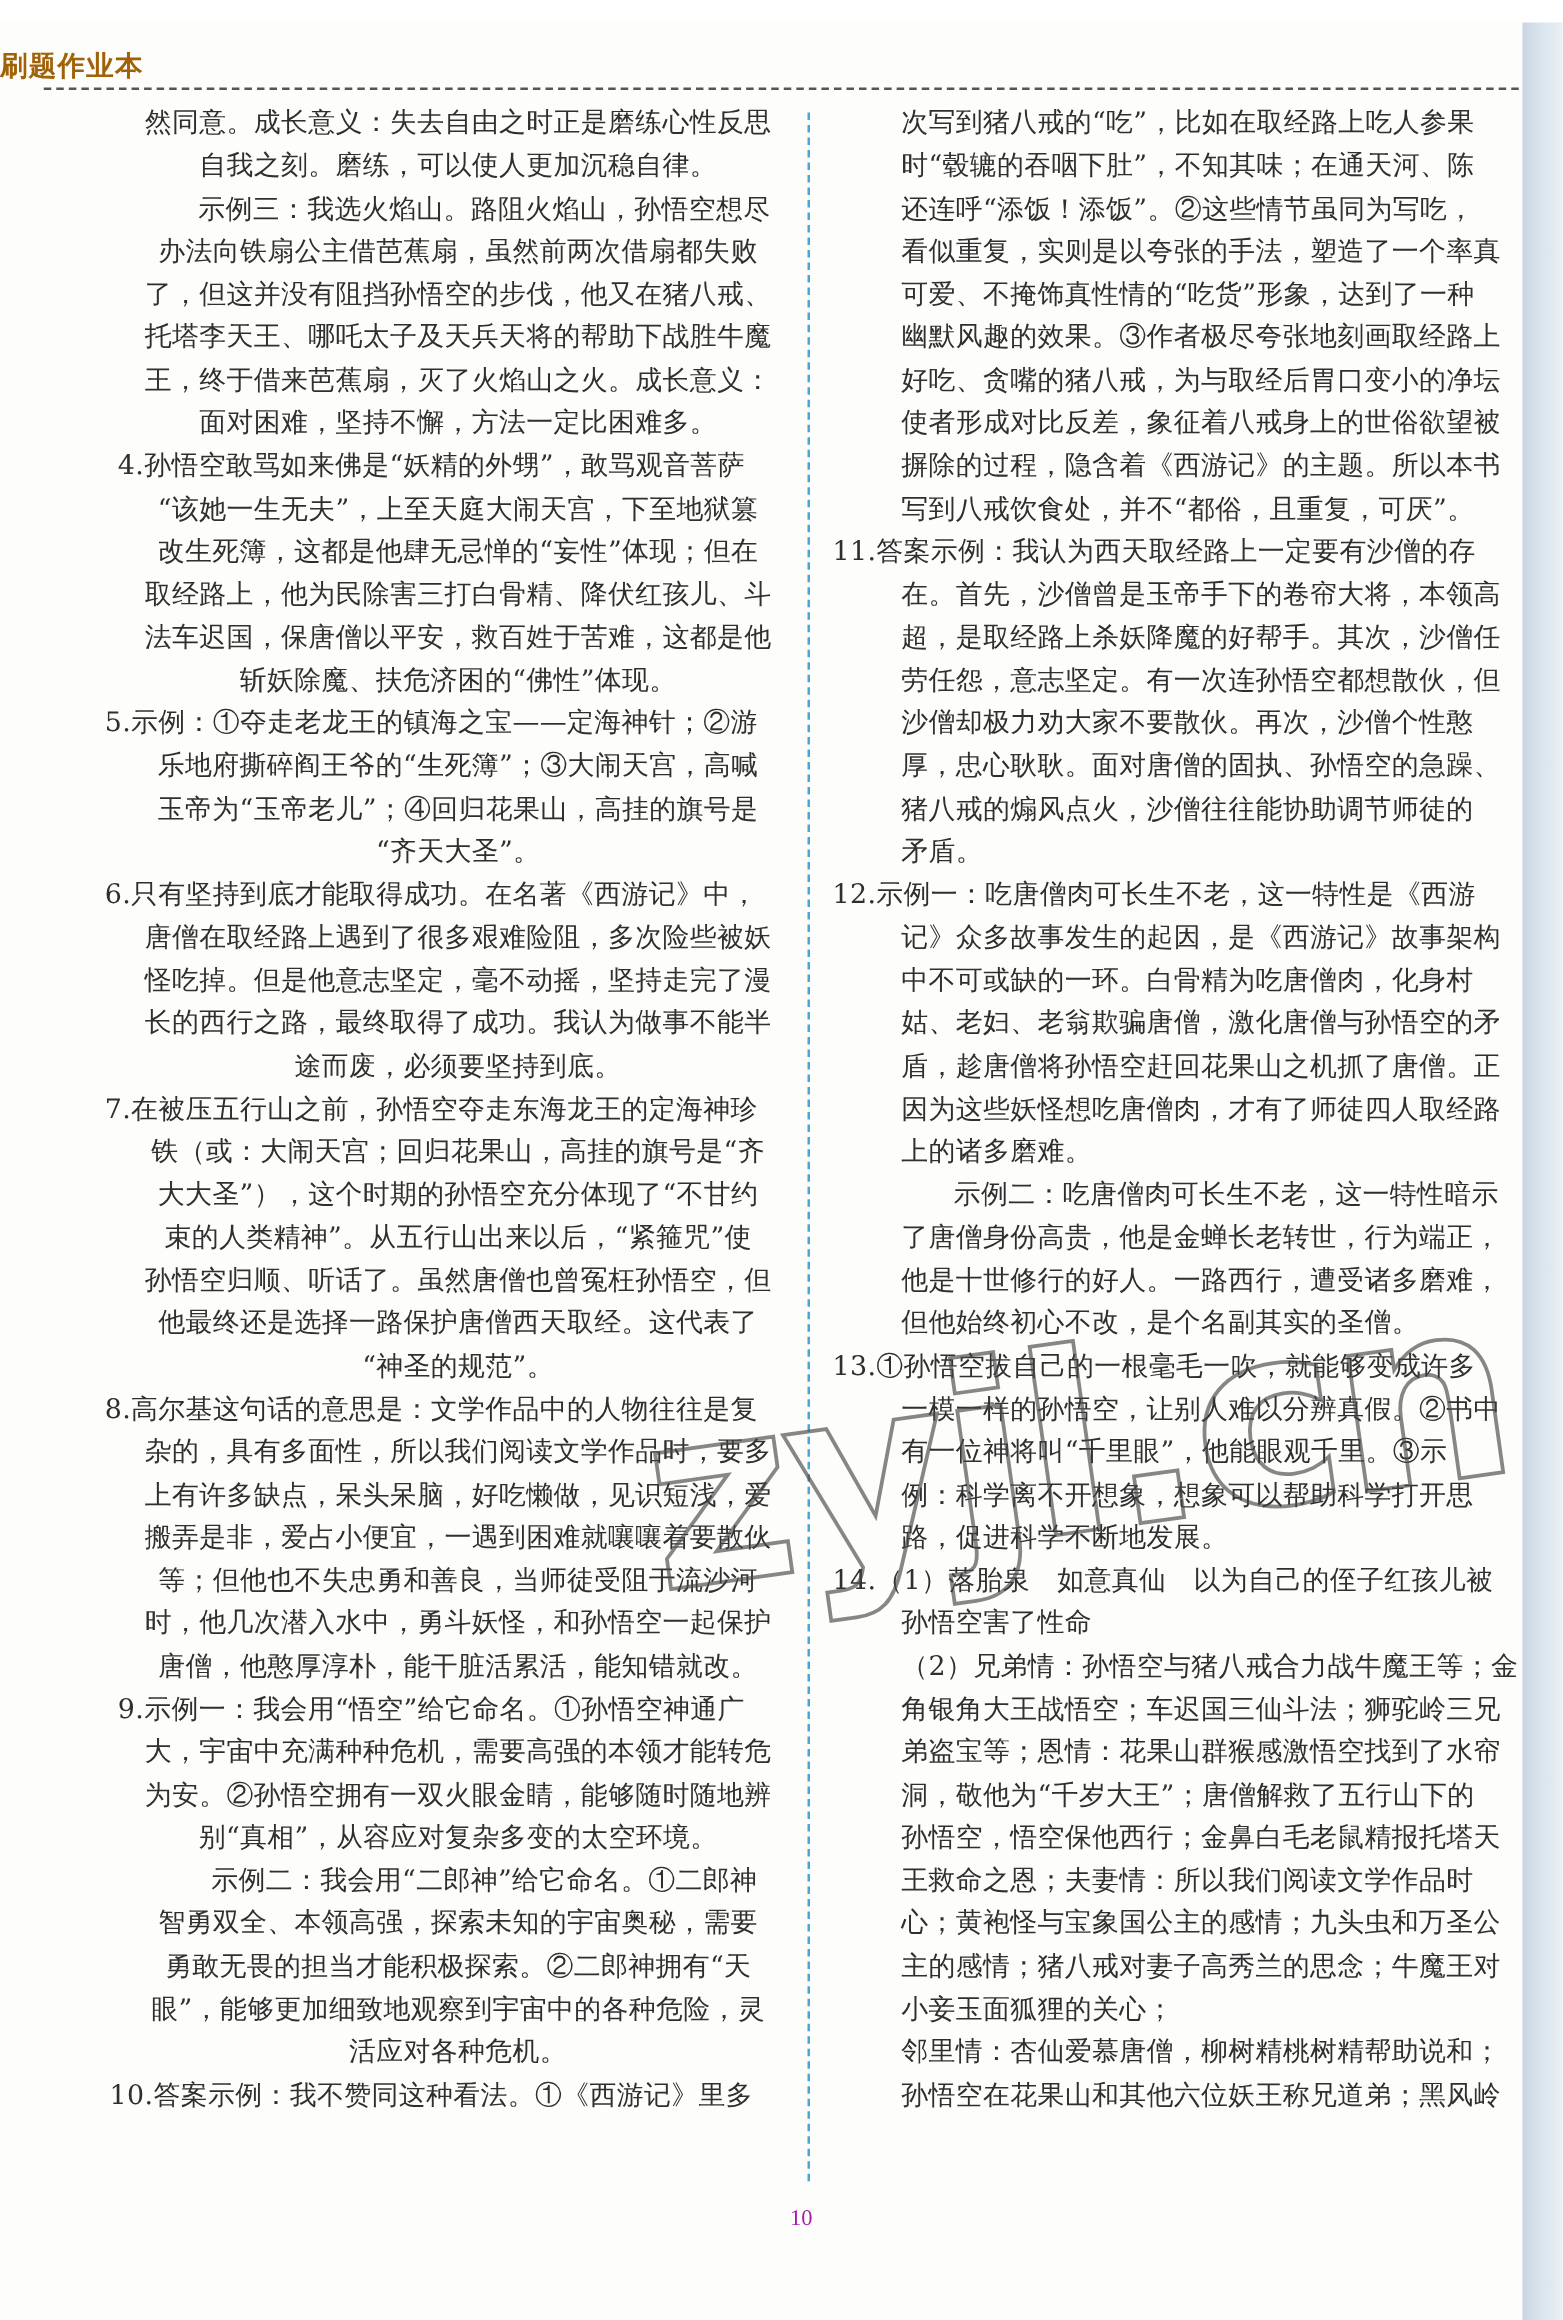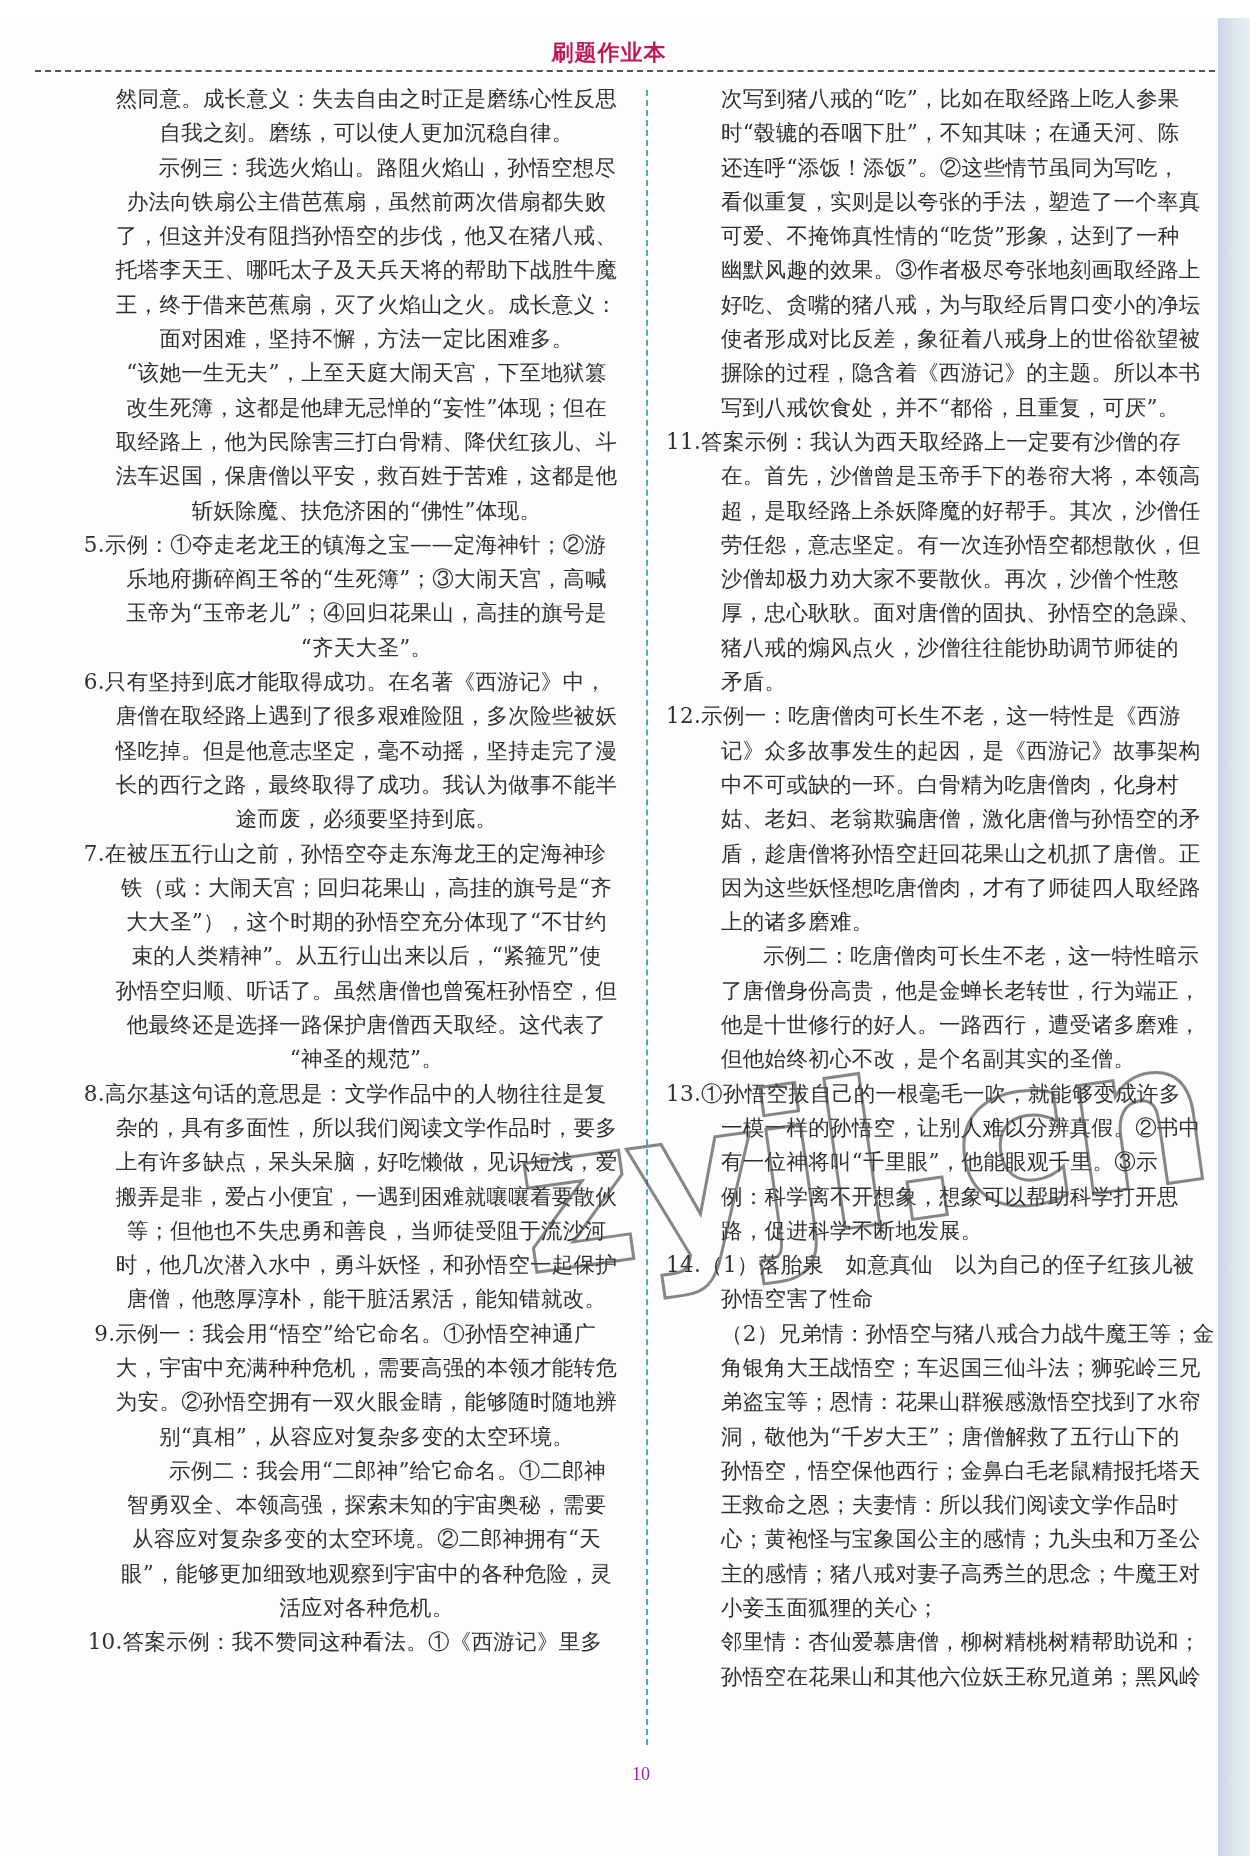--- a/index.html
+++ b/index.html
@@ -8,23 +8,23 @@
     background: #fdfdfb;
     font-family: "DejaVu Serif", "Liberation Serif", serif;
     color: #2b2b2b;
   }
   .top-strip { position: absolute; left: 0; top: 0; width: 1250px; height: 18px; background: #ffffff; }
   .page-edge {
     position: absolute; right: 0; top: 18px; width: 32px; height: 1838px;
     background: linear-gradient(to right, #c9d6e2, #d8e3ec 40%, #e9eff4);
   }
   .header-title {
-    position: absolute; left: 0; width: 1218px; top: 38px; text-align: center;
+    position: absolute; left: 0; width: 1218px; top: 38px; 
     font-family: "DejaVu Sans", "Liberation Sans", sans-serif;
-    font-size: 22px; font-weight: bold; color: #be185d; letter-spacing: 1px;
+    font-size: 22px; font-weight: bold; color: #a16207; letter-spacing: 1px;
   }
   .header-rule {
     position: absolute; left: 35px; top: 70px; width: 1180px; height: 0;
     border-top: 2px dashed #555;
   }
   .col-divider {
     position: absolute; left: 646px; top: 90px; height: 1655px; width: 0;
     border-left: 2px dashed #4aa6d6;
   }
   .column { position: absolute; top: 82px; }
@@ -61,20 +61,21 @@
 
 <div class="column col-left" id="col-left">
     <div class="line cont">然同意。成长意义：失去自由之时正是磨练心性反思</div>
     <div class="line cont">自我之刻。磨练，可以使人更加沉稳自律。</div>
     <div class="line indent">示例三：我选火焰山。路阻火焰山，孙悟空想尽</div>
     <div class="line cont">办法向铁扇公主借芭蕉扇，虽然前两次借扇都失败</div>
     <div class="line cont">了，但这并没有阻挡孙悟空的步伐，他又在猪八戒、</div>
     <div class="line cont">托塔李天王、哪吒太子及天兵天将的帮助下战胜牛魔</div>
     <div class="line cont">王，终于借来芭蕉扇，灭了火焰山之火。成长意义：</div>
     <div class="line cont">面对困难，坚持不懈，方法一定比困难多。</div>
+    <div class="line num">4.孙悟空敢骂如来佛是“妖精的外甥”，敢骂观音菩萨</div>
     <div class="line cont">“该她一生无夫”，上至天庭大闹天宫，下至地狱篡</div>
     <div class="line cont">改生死簿，这都是他肆无忌惮的“妄性”体现；但在</div>
     <div class="line cont">取经路上，他为民除害三打白骨精、降伏红孩儿、斗</div>
     <div class="line cont">法车迟国，保唐僧以平安，救百姓于苦难，这都是他</div>
     <div class="line cont">斩妖除魔、扶危济困的“佛性”体现。</div>
     <div class="line num">5.示例：①夺走老龙王的镇海之宝——定海神针；②游</div>
     <div class="line cont">乐地府撕碎阎王爷的“生死簿”；③大闹天宫，高喊</div>
     <div class="line cont">玉帝为“玉帝老儿”；④回归花果山，高挂的旗号是</div>
     <div class="line cont">“齐天大圣”。</div>
     <div class="line num">6.只有坚持到底才能取得成功。在名著《西游记》中，</div>
@@ -95,21 +96,21 @@
     <div class="line cont">搬弄是非，爱占小便宜，一遇到困难就嚷嚷着要散伙</div>
     <div class="line cont">等；但他也不失忠勇和善良，当师徒受阻于流沙河</div>
     <div class="line cont">时，他几次潜入水中，勇斗妖怪，和孙悟空一起保护</div>
     <div class="line cont">唐僧，他憨厚淳朴，能干脏活累活，能知错就改。</div>
     <div class="line num">9.示例一：我会用“悟空”给它命名。①孙悟空神通广</div>
     <div class="line cont">大，宇宙中充满种种危机，需要高强的本领才能转危</div>
     <div class="line cont">为安。②孙悟空拥有一双火眼金睛，能够随时随地辨</div>
     <div class="line cont">别“真相”，从容应对复杂多变的太空环境。</div>
     <div class="line indent">示例二：我会用“二郎神”给它命名。①二郎神</div>
     <div class="line cont">智勇双全、本领高强，探索未知的宇宙奥秘，需要</div>
-    <div class="line cont">从容应对复杂多变的太空环境。②二郎神拥有“天</div>
+    <div class="line cont">勇敢无畏的担当才能积极探索。②二郎神拥有“天</div>
     <div class="line cont">眼”，能够更加细致地观察到宇宙中的各种危险，灵</div>
     <div class="line cont">活应对各种危机。</div>
     <div class="line num">10.答案示例：我不赞同这种看法。①《西游记》里多</div>
   </div>
 <div class="column col-right" id="col-right">
     <div class="line cont">次写到猪八戒的“吃”，比如在取经路上吃人参果</div>
     <div class="line cont">时“毂辘的吞咽下肚”，不知其味；在通天河、陈</div>
     <div class="line cont">还连呼“添饭！添饭”。②这些情节虽同为写吃，</div>
     <div class="line cont">看似重复，实则是以夸张的手法，塑造了一个率真</div>
     <div class="line cont">可爱、不掩饰真性情的“吃货”形象，达到了一种</div>

